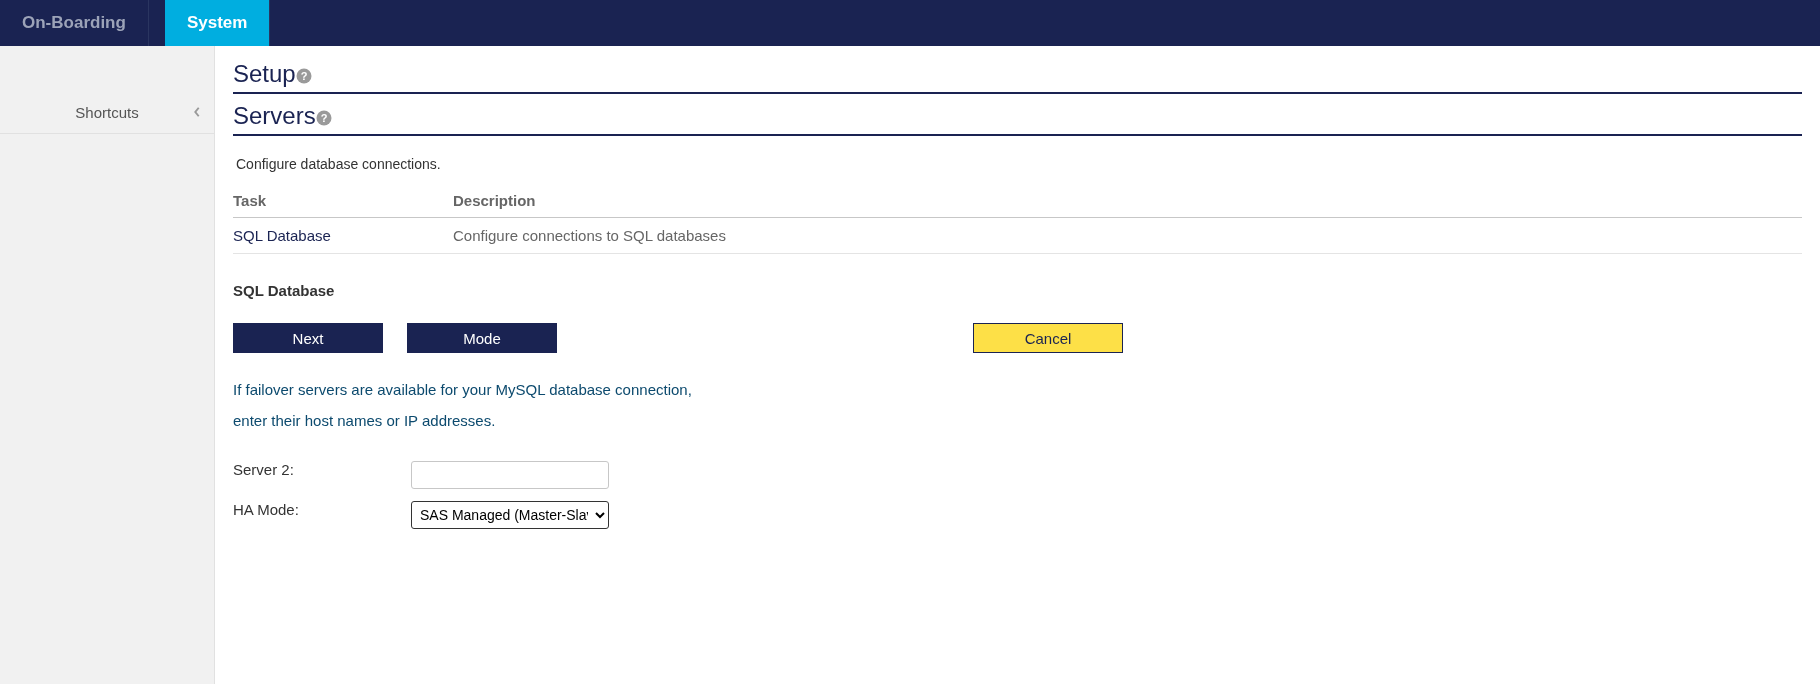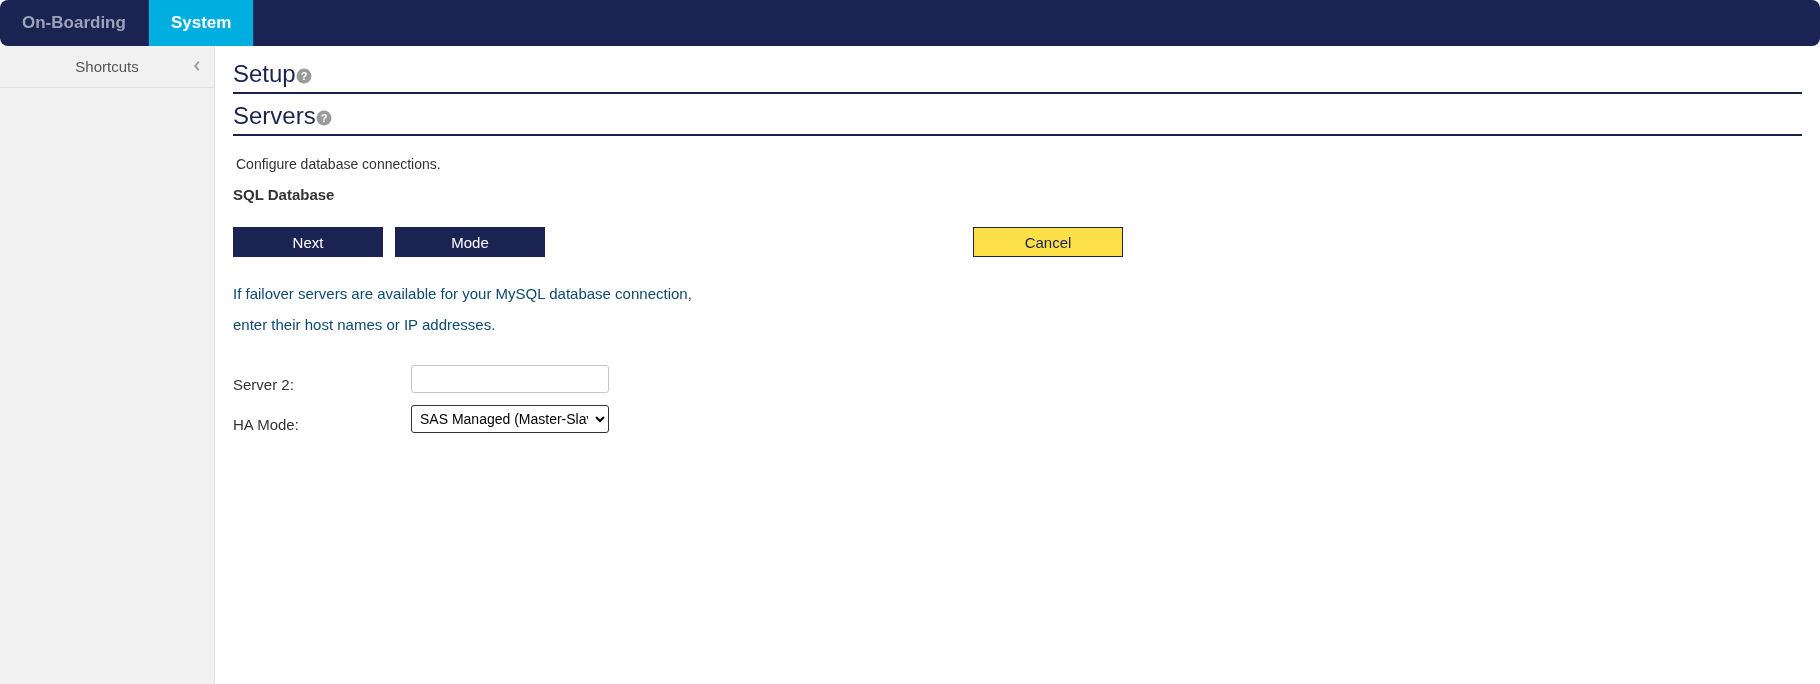--- a/index.html
+++ b/index.html
@@ -10,54 +10,55 @@
     body {
       font-family: Arial, Helvetica, sans-serif;
       font-size: 14px;
       color: #333;
       background: #fff;
     }
     .topnav {
       background: #1a2352;
       display: flex;
       height: 46px;
-      border-radius: 8px;
     }
     .topnav .tab {
       color: #9ca3b8;
       padding: 0 22px;
       display: flex;
       align-items: center;
       font-size: 17px;
       font-weight: bold;
       border-right: 1px solid #2a3560;
       cursor: pointer;
     }
     .topnav .tab.active {
       background: #00aee0;
       color: #fff;
+      margin-left: 16px;
     }
     .layout {
       display: flex;
       min-height: calc(684px - 46px);
     }
     .sidebar {
       width: 215px;
       background: #f1f1f1;
       border-right: 1px solid #e1e1e1;
     }
     .sidebar-header {
       display: flex;
       align-items: center;
       justify-content: center;
       position: relative;
       height: 42px;
       border-bottom: 1px solid #e1e1e1;
       color: #555;
       font-size: 15px;
+      margin-top: 46px;
     }
     .sidebar-collapse {
       position: absolute;
       right: 12px;
       color: #999;
       font-weight: bold;
       cursor: pointer;
     }
     .content {
       flex: 1;
@@ -118,21 +119,21 @@
       text-decoration: none;
     }
     .task-table col.c1 { width: 220px; }
     .wizard-title {
       font-weight: bold;
       font-size: 15px;
       margin-bottom: 24px;
     }
     .button-row {
       display: flex;
-      gap: 12px;
+      gap: 24px;
       margin-bottom: 28px;
       width: 890px;
     }
     .btn {
       width: 150px;
       height: 30px;
       font-size: 15px;
       border: none;
       cursor: pointer;
       display: inline-flex;
@@ -155,21 +156,21 @@
     .desc-line {
       font-size: 15px;
       color: #0c4a6e;
       margin-bottom: 14px;
     }
     .form {
       margin-top: 32px;
     }
     .form-row {
       display: flex;
-      align-items: flex-end;
+      align-items: flex-start;
       margin-bottom: 12px;
     }
     .form-row label {
       width: 178px;
       font-size: 15px;
       color: #333;
     }
     .form-row input[type="text"] {
       width: 198px;
       height: 28px;
@@ -227,20 +228,38 @@
         <svg viewBox="0 0 16 16">
             <circle cx="8" cy="8" r="7.5" fill="#9a9a9a"></circle>
             <text x="8" y="12" text-anchor="middle" font-size="11" font-weight="bold" fill="#fff" font-family="Arial">?</text>
           </svg>
       </span>
     </div>
     <hr class="rule">
 
     <p class="intro">Configure database connections.</p>
 
+    <table class="task-table">
+      <colgroup>
+          <col class="c1">
+          <col>
+        </colgroup>
+      <thead>
+        <tr>
+          <th>Task</th>
+          <th>Description</th>
+        </tr>
+      </thead>
+      <tbody>
+        <tr>
+          <td class="link"><a href="#">SQL Database</a></td>
+          <td>Configure connections to SQL databases</td>
+        </tr>
+      </tbody>
+    </table>
 
     <div class="wizard-title">SQL Database</div>
 
     <div class="button-row">
       <button class="btn primary">Next</button>
       <button class="btn primary">Mode</button>
       <button class="btn secondary cancel">Cancel</button>
     </div>
 
     <p class="desc-line">If failover servers are available for your MySQL database connection,</p>

